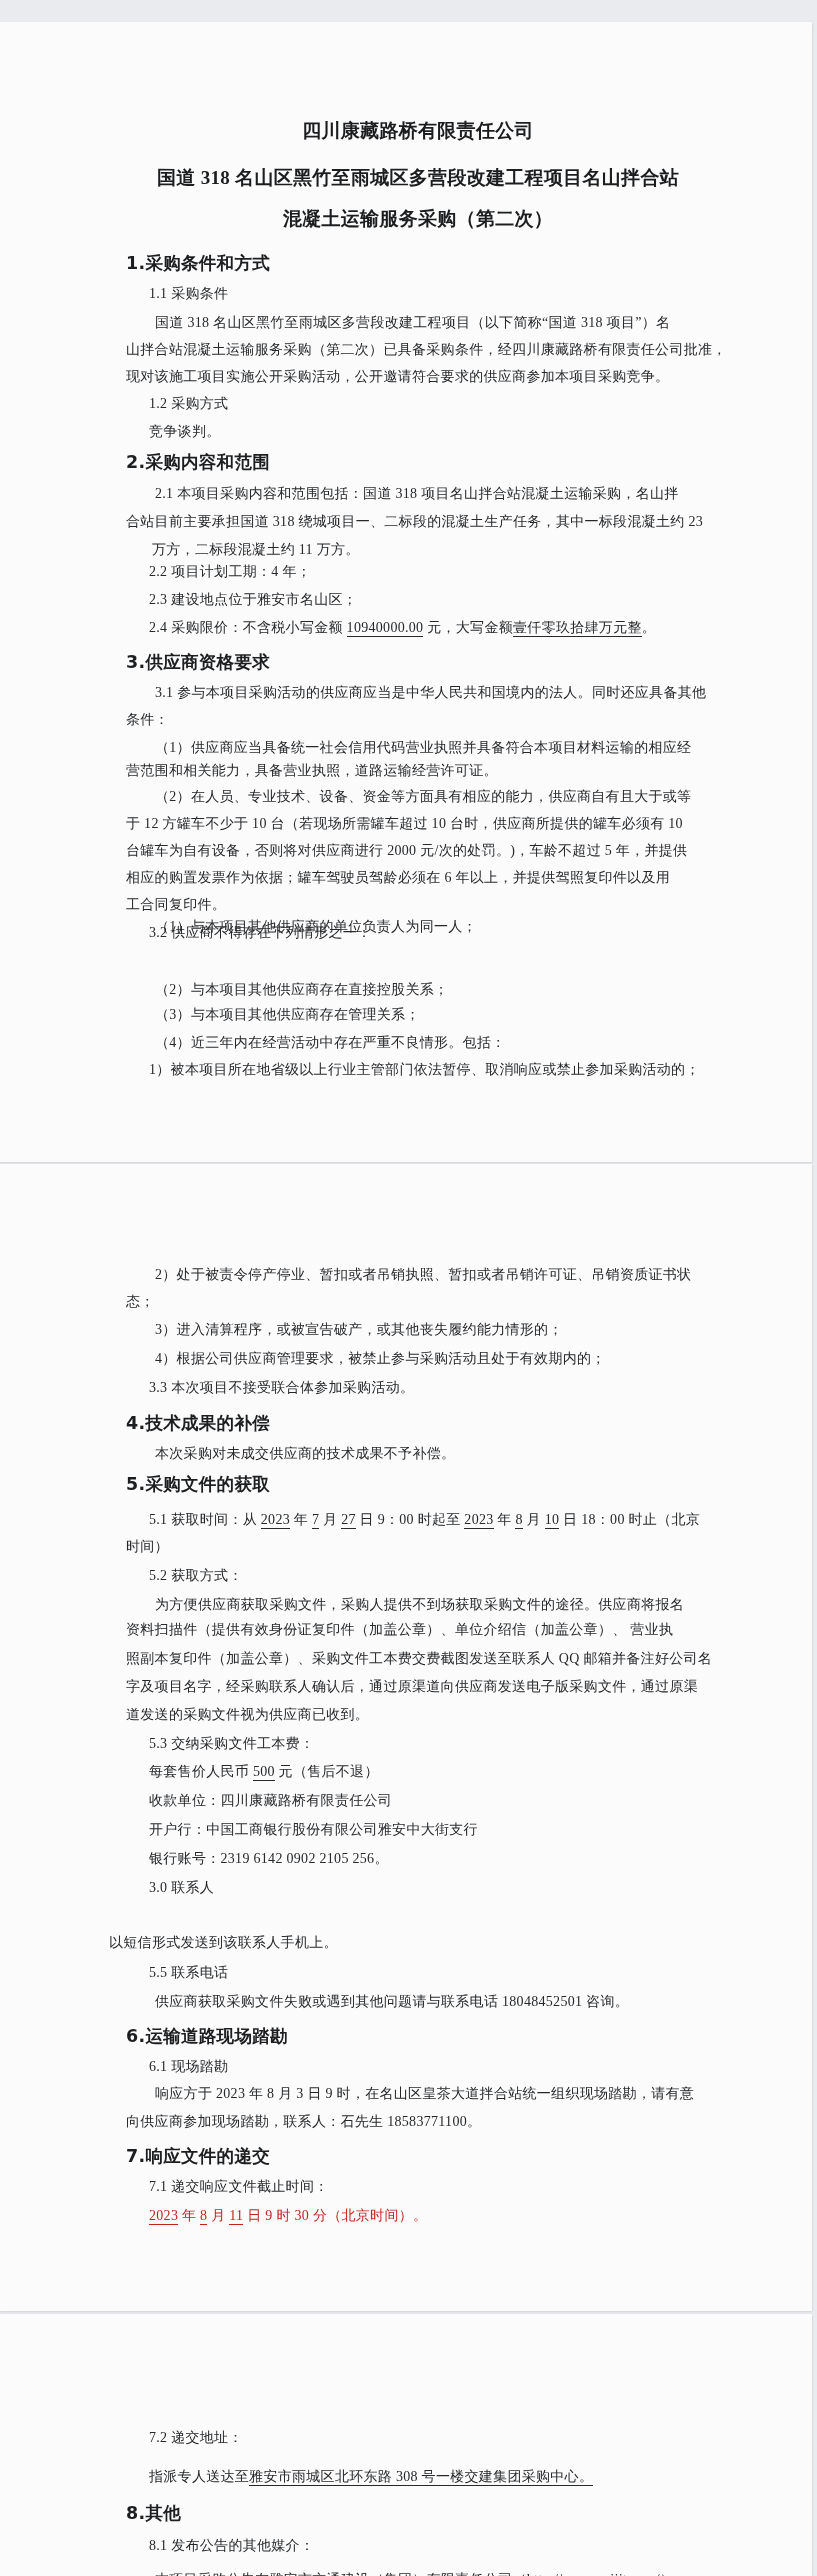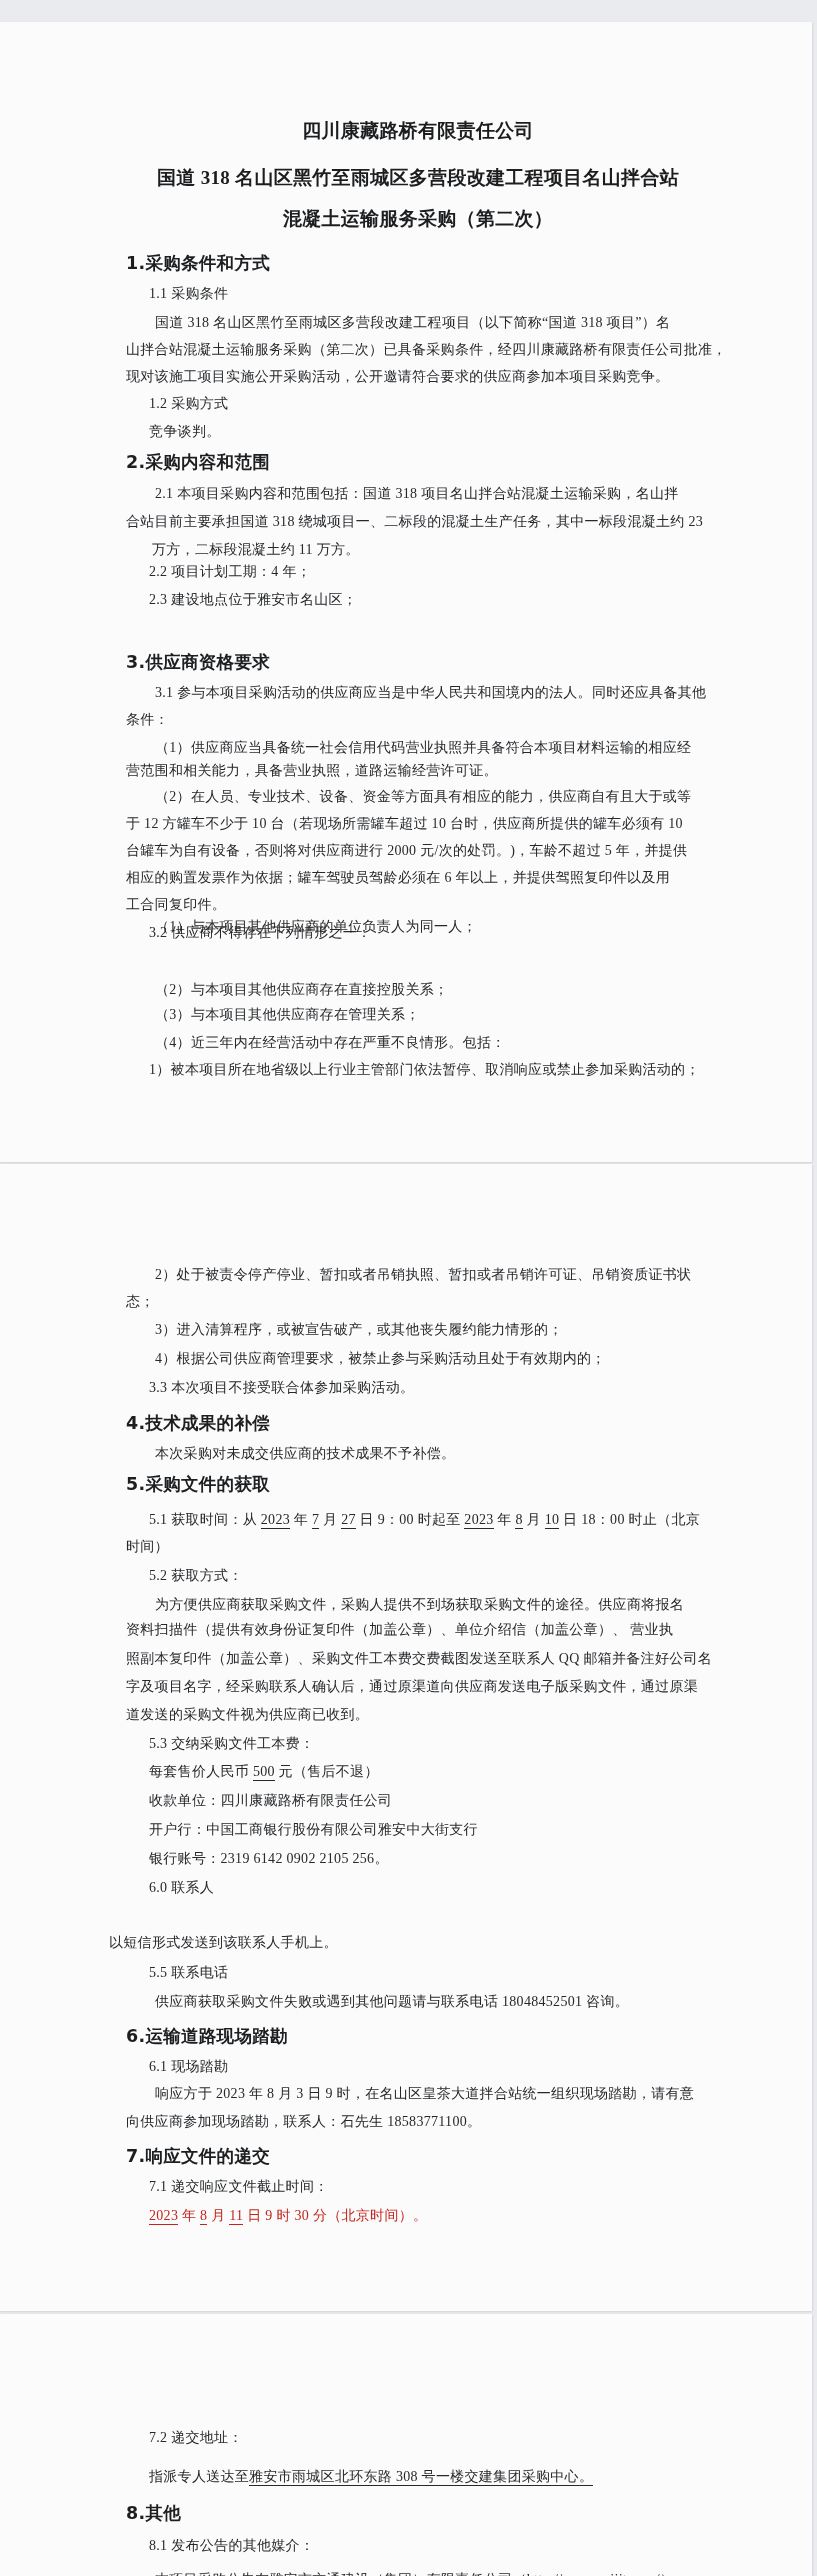--- a/index.html
+++ b/index.html
@@ -54,20 +54,21 @@
     <div class="line b" style="top: 340px; left: 126px;"><span>山拌合站混凝土运输服务采购（第二次）已具备采购条件，经四川康藏路桥有限责任公司批准，</span></div>
     <div class="line b" style="top: 367px; left: 126px;"><span>现对该施工项目实施公开采购活动，公开邀请符合要求的供应商参加本项目采购竞争。</span></div>
     <div class="line b" style="top: 394px; left: 149px;"><span>1.2 采购方式</span></div>
     <div class="line b" style="top: 422px; left: 149px;"><span>竞争谈判。</span></div>
     <div class="line h" style="top: 450px; left: 126px;"><span>2.采购内容和范围</span></div>
     <div class="line b" style="top: 484px; left: 155px;"><span>2.1 本项目采购内容和范围包括：国道 318 项目名山拌合站混凝土运输采购，名山拌</span></div>
     <div class="line b" style="top: 512px; left: 126px;"><span>合站目前主要承担国道 318 绕城项目一、二标段的混凝土生产任务，其中一标段混凝土约 23</span></div>
     <div class="line b" style="top: 540px; left: 128px; margin-left: 24px;"><span>万方，二标段混凝土约 11 万方。</span></div>
     <div class="line b" style="top: 562px; left: 149px;"><span>2.2 项目计划工期：4 年；</span></div>
     <div class="line b" style="top: 590px; left: 149px;"><span>2.3 建设地点位于雅安市名山区；</span></div>
+    <div class="line b" style="top: 618px; left: 149px;"><span>2.4 采购限价：不含税小写金额 </span><span class="u">10940000.00</span><span> 元，大写金额</span><span class="u">壹仟零玖拾肆万元整</span><span>。</span></div>
     <div class="line h" style="top: 650px; left: 126px;"><span>3.供应商资格要求</span></div>
     <div class="line b" style="top: 683px; left: 155px;"><span>3.1 参与本项目采购活动的供应商应当是中华人民共和国境内的法人。同时还应具备其他</span></div>
     <div class="line b" style="top: 710px; left: 126px;"><span>条件：</span></div>
     <div class="line b" style="top: 738px; left: 155px;"><span>（1）供应商应当具备统一社会信用代码营业执照并具备符合本项目材料运输的相应经</span></div>
     <div class="line b" style="top: 761px; left: 126px;"><span>营范围和相关能力，具备营业执照，道路运输经营许可证。</span></div>
     <div class="line b" style="top: 787px; left: 155px;"><span>（2）在人员、专业技术、设备、资金等方面具有相应的能力，供应商自有且大于或等</span></div>
     <div class="line b" style="top: 814px; left: 126px;"><span>于 12 方罐车不少于 10 台（若现场所需罐车超过 10 台时，供应商所提供的罐车必须有 10</span></div>
     <div class="line b" style="top: 841px; left: 126px;"><span>台罐车为自有设备，否则将对供应商进行 2000 元/次的处罚。)，车龄不超过 5 年，并提供</span></div>
     <div class="line b" style="top: 868px; left: 126px;"><span>相应的购置发票作为依据；罐车驾驶员驾龄必须在 6 年以上，并提供驾照复印件以及用</span></div>
     <div class="line b" style="top: 895px; left: 126px;"><span>工合同复印件。</span></div>
@@ -91,21 +92,21 @@
     <div class="line b" style="top: 1595px; left: 155px;"><span>为方便供应商获取采购文件，采购人提供不到场获取采购文件的途径。供应商将报名</span></div>
     <div class="line b" style="top: 1620px; left: 126px;"><span>资料扫描件（提供有效身份证复印件（加盖公章）、单位介绍信（加盖公章）、 营业执</span></div>
     <div class="line b" style="top: 1649px; left: 126px;"><span>照副本复印件（加盖公章）、采购文件工本费交费截图发送至联系人 QQ 邮箱并备注好公司名</span></div>
     <div class="line b" style="top: 1677px; left: 126px;"><span>字及项目名字，经采购联系人确认后，通过原渠道向供应商发送电子版采购文件，通过原渠</span></div>
     <div class="line b" style="top: 1705px; left: 126px;"><span>道发送的采购文件视为供应商已收到。</span></div>
     <div class="line b" style="top: 1734px; left: 149px;"><span>5.3 交纳采购文件工本费：</span></div>
     <div class="line b" style="top: 1762px; left: 149px;"><span>每套售价人民币 </span><span class="u">500</span><span> 元（售后不退）</span></div>
     <div class="line b" style="top: 1791px; left: 149px;"><span>收款单位：四川康藏路桥有限责任公司</span></div>
     <div class="line b" style="top: 1820px; left: 149px;"><span>开户行：中国工商银行股份有限公司雅安中大街支行</span></div>
     <div class="line b" style="top: 1849px; left: 149px;"><span>银行账号：2319 6142 0902 2105 256。</span></div>
-    <div class="line b" style="top: 1878px; left: 149px;"><span>6.0 联系人</span></div>
+    <div class="line b" style="top: 1878px; left: 149px;"><span>3.0 联系人</span></div>
     <div class="line b" style="top: 1933px; left: 109px;"><span>以短信形式发送到该联系人手机上。</span></div>
     <div class="line b" style="top: 1963px; left: 149px;"><span>5.5 联系电话</span></div>
     <div class="line b" style="top: 1992px; left: 155px;"><span>供应商获取采购文件失败或遇到其他问题请与联系电话 18048452501 咨询。</span></div>
     <div class="line h" style="top: 2024px; left: 126px;"><span>6.运输道路现场踏勘</span></div>
     <div class="line b" style="top: 2057px; left: 149px;"><span>6.1 现场踏勘</span></div>
     <div class="line b" style="top: 2084px; left: 155px;"><span>响应方于 2023 年 8 月 3 日 9 时，在名山区皇茶大道拌合站统一组织现场踏勘，请有意</span></div>
     <div class="line b" style="top: 2112px; left: 126px;"><span>向供应商参加现场踏勘，联系人：石先生 18583771100。</span></div>
     <div class="line h" style="top: 2144px; left: 126px;"><span>7.响应文件的递交</span></div>
     <div class="line b" style="top: 2177px; left: 149px;"><span>7.1 递交响应文件截止时间：</span></div>
     <div class="line b red" style="top: 2206px; left: 149px;"><span class="u">2023</span><span> 年 </span><span class="u">8</span><span> 月 </span><span class="u">11</span><span> 日 9 时 30 分（北京时间）。</span></div>

